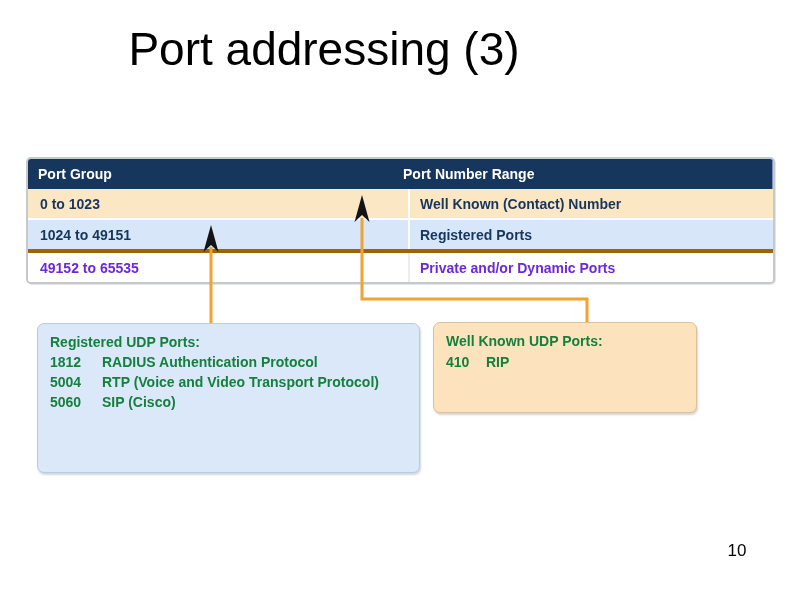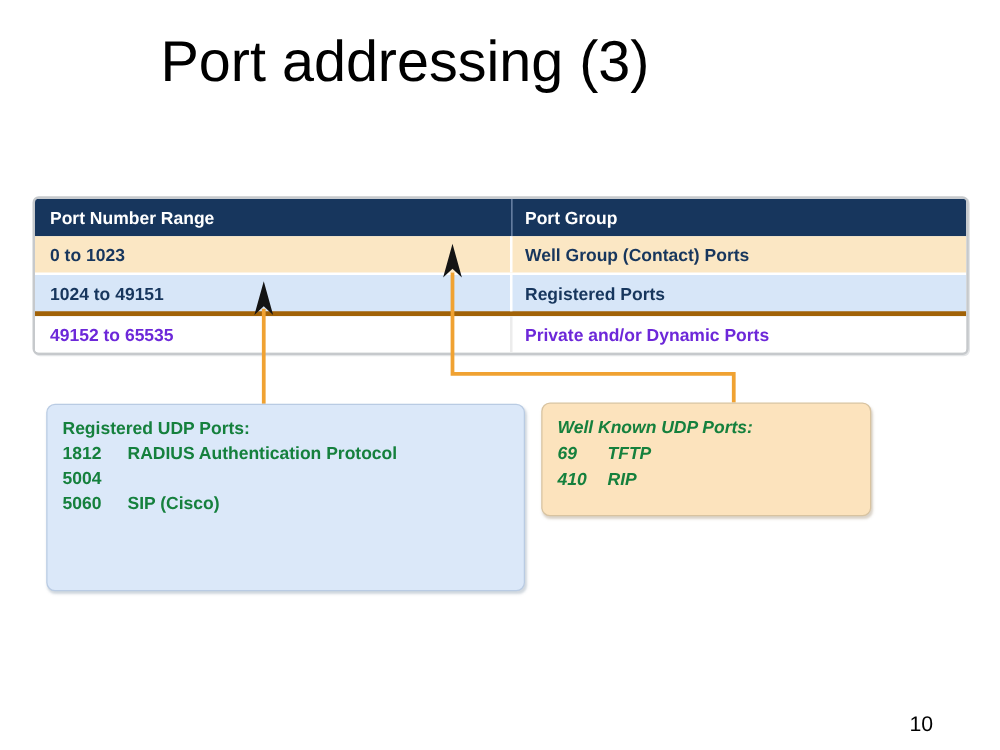--- a/index.html
+++ b/index.html
@@ -82,50 +82,50 @@
   }
   .callout-wellknown {
     left: 433px; top: 322px;
     width: 264px; height: 91px;
     background: #fce3bd;
     border: 1px solid #d8c3a0;
     box-shadow: 1px 2px 2px rgba(150,130,100,0.35);
   }
   .co-title { line-height: 20px; }
   .co-row { display: flex; line-height: 20px; }
-  .callout-wellknown .co-title, .callout-wellknown .co-row { line-height: 21px; font-style: italic; }
+  .callout-wellknown .co-title, .callout-wellknown .co-row { line-height: 21px; }
   .co-port { display: inline-block; }
   .callout-registered .co-port { width: 52px; }
   .callout-wellknown .co-port { width: 40px; }
 
   
   .page-number {
     position: absolute;
-    left: 712px; top: 570px;
+    left: 712px; top: 541px;
     width: 50px;
     text-align: center;
     font-size: 17px;
     color: #000000;
   }
 </style>
 </head>
 <body>
 
 <div class="slide">
 
   <h1 class="slide-title">Port addressing (3)</h1>
 
   <div class="port-table">
     <div class="trow thead">
+      <div class="th col2">Port Group</div>
       <div class="th col1">Port Number Range</div>
-      <div class="th col2">Port Group</div>
     </div>
     <div class="trow body-row row-wellknown">
       <div class="td col1">0 to 1023</div>
-      <div class="td col2">Well Group (Contact) Ports</div>
+      <div class="td col2">Well Known (Contact) Number</div>
     </div>
     <div class="trow body-row row-registered">
       <div class="td col1">1024 to 49151</div>
       <div class="td col2">Registered Ports</div>
     </div>
     <div class="trow body-row row-private">
       <div class="td col1">49152 to 65535</div>
       <div class="td col2">Private and/or Dynamic Ports</div>
     </div>
   </div>
@@ -140,33 +140,30 @@
   </svg>
 
   <div class="callout callout-registered">
     <div class="co-title">Registered UDP Ports:</div>
     <div class="co-row">
       <span class="co-port">1812</span>
       <span class="co-desc">RADIUS Authentication Protocol</span>
     </div>
     <div class="co-row">
       <span class="co-port">5004</span>
+      <span class="co-desc">RTP (Voice and Video Transport Protocol)</span>
     </div>
     <div class="co-row">
       <span class="co-port">5060</span>
       <span class="co-desc">SIP (Cisco)</span>
     </div>
   </div>
 
   <div class="callout callout-wellknown">
     <div class="co-title">Well Known UDP Ports:</div>
-    <div class="co-row">
-      <span class="co-port">69</span>
-      <span class="co-desc">TFTP</span>
-    </div>
     <div class="co-row">
       <span class="co-port">410</span>
       <span class="co-desc">RIP</span>
     </div>
   </div>
 
   <div class="page-number">10</div>
 
 </div>
 

